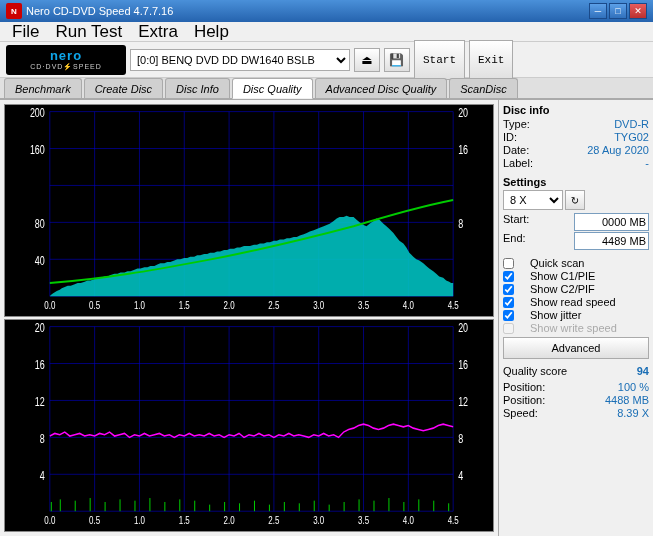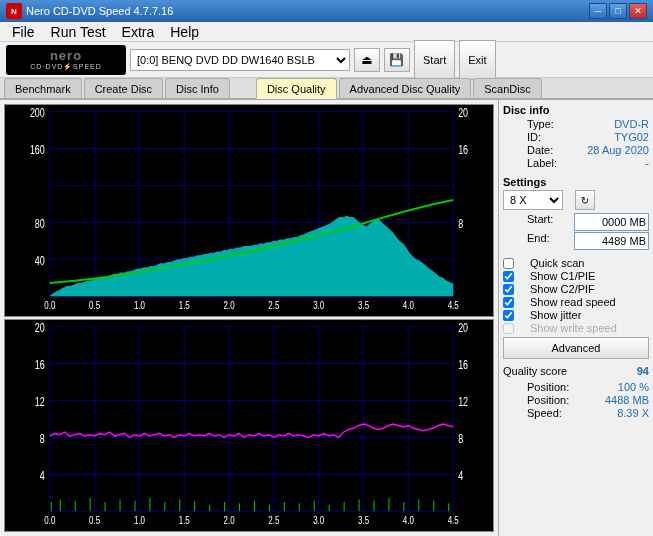--- a/index.html
+++ b/index.html
@@ -8,55 +8,55 @@
     
     .title-bar { height: 22px; background: linear-gradient(to bottom, #4a90d9, #2563ae); display: flex; align-items: center; padding: 0 6px; color: white; font-size: 11px; user-select: none; }
     .title-bar-icon { width: 16px; height: 16px; margin-right: 4px; background: #c00; border-radius: 2px; display: flex; align-items: center; justify-content: center; font-size: 8px; color: white; font-weight: bold; }
     .title-bar-text { flex: 1; }
     .title-bar-buttons { display: flex; gap: 2px; }
     .title-btn { width: 18px; height: 16px; background: linear-gradient(to bottom, #5ca0e8, #3070bc); border: 1px solid #1a4a8a; color: white; font-size: 9px; display: flex; align-items: center; justify-content: center; cursor: pointer; }
     .title-btn.close { background: linear-gradient(to bottom, #e85c5c, #bc3030); }
     
     
     .menu-bar { height: 20px; background: #f0f0f0; display: flex; align-items: center; padding: 0 4px; border-bottom: 1px solid #ccc; }
-    .menu-item { padding: 2px 8px; font-size: 14px; cursor: pointer; color: #000; }
+    .menu-item { padding: 2px 8px; font-size: 17px; cursor: pointer; color: #000; }
     
     
     .toolbar { height: 36px; background: #f0f0f0; display: flex; align-items: center; padding: 2px 6px; gap: 4px; border-bottom: 1px solid #ccc; }
     .nero-logo { width: 120px; height: 30px; background: #000; border-radius: 3px; display: flex; align-items: center; justify-content: center; color: white; font-size: 9px; flex-shrink: 0; position: relative; overflow: hidden; }
     .nero-logo-inner { display: flex; flex-direction: column; align-items: center; }
-    .nero-text { font-size: 13px; font-weight: bold; color: #737373; letter-spacing: 1px; }
+    .nero-text { font-size: 13px; font-weight: bold; color: #0ea5e9; letter-spacing: 1px; }
     .nero-sub { font-size: 7px; color: #ccc; letter-spacing: 1px; }
     .toolbar-select { height: 22px; border: 1px solid #aaa; background: white; font-size: 11px; padding: 0 2px; flex: 1; max-width: 220px; }
-    .toolbar-btn { height: 40px; min-width: 28px; border: 1px solid #aaa; background: linear-gradient(to bottom, #fff, #e0e0e0); font-size: 11px; padding: 0 8px; cursor: pointer; display: flex; align-items: center; justify-content: center; }
+    .toolbar-btn { height: 40px; min-width: 28px; border: 1px solid #aaa; background: linear-gradient(to bottom, #fff, #e0e0e0); font-size: 11px; padding: 0 8px; cursor: pointer; display: flex; align-items: center; justify-content: center; font-family: Liberation Mono, monospace; }
     .toolbar-icon-btn { width: 26px; height: 24px; border: 1px solid #aaa; background: linear-gradient(to bottom, #fff, #e0e0e0); display: flex; align-items: center; justify-content: center; cursor: pointer; font-size: 12px; }
     
     
-    .tabs { height: 22px; background: #e0e0e0; display: flex; align-items: flex-end; padding-left: 4px; border-bottom: 2px solid #aaa; }
+    .tabs { height: 22px; background: #e0e0e0; display: flex; align-items: flex-end; padding-left: 4px; border-bottom: 2px solid #aaa; font-style: italic; }
     .tab { height: 20px; padding: 0 10px; border: 1px solid #aaa; border-bottom: none; background: #d0d0d0; font-size: 11px; cursor: pointer; display: flex; align-items: center; margin-right: 2px; border-radius: 3px 3px 0 0; }
-    .tab.active { background: #fef9c3; border-bottom: 1px solid #f0f0f0; margin-bottom: -1px; height: 21px; font-weight: normal; margin-left: 24px; }
+    .tab.active { background: #ffffff; border-bottom: 1px solid #f0f0f0; margin-bottom: -1px; height: 21px; font-weight: normal; }
     
     
     .main { display: flex; height: calc(536px - 22px - 20px - 36px - 22px); background: #f0f0f0; }
     
     
     .charts-area { flex: 1; padding: 4px; display: flex; flex-direction: column; gap: 2px; }
     
     .chart-container { flex: 1; border: 1px solid #888; background: #000; position: relative; overflow: hidden; }
     
     
     .right-panel { width: 155px; border-left: 1px solid #aaa; padding: 4px; background: #f0f0f0; display: flex; flex-direction: column; gap: 2px; overflow: hidden; }
     
     .panel-section { margin-bottom: 4px; }
     .panel-title { font-weight: bold; font-size: 11px; color: #000; margin-bottom: 2px; }
     .panel-row { display: flex; justify-content: space-between; font-size: 11px; margin-bottom: 1px; }
-    .panel-row-label { color: #000; margin-left: 24px; }
+    .panel-row-label { color: #000; }
     .panel-row-value { color: #1a6eb5; font-weight: normal; }
     
-    .settings-row { display: flex; align-items: flex-end; gap: 12px; margin-bottom: 3px; }
+    .settings-row { display: flex; align-items: flex-end; gap: 2px; margin-bottom: 3px; }
     .speed-select { height: 20px; border: 1px solid #aaa; background: white; font-size: 11px; padding: 0 2px; width: 60px; }
     .refresh-btn { width: 20px; height: 20px; border: 1px solid #aaa; background: linear-gradient(to bottom, #fff, #e0e0e0); display: flex; align-items: center; justify-content: center; font-size: 10px; cursor: pointer; }
     
     .input-field { height: 18px; border: 1px solid #7a9ebf; background: white; font-size: 11px; padding: 0 2px; width: 75px; text-align: right; }
     
     .checkbox-row { display: flex; align-items: center; gap: 16px; font-size: 11px; margin-bottom: 1px; }
     .checkbox-row input[type=checkbox] { width: 11px; height: 11px; }
     
     .advanced-btn { width: 100%; height: 22px; border: 1px solid #aaa; background: linear-gradient(to bottom, #fff, #e0e0e0); font-size: 11px; cursor: pointer; margin-top: 2px; }
     

